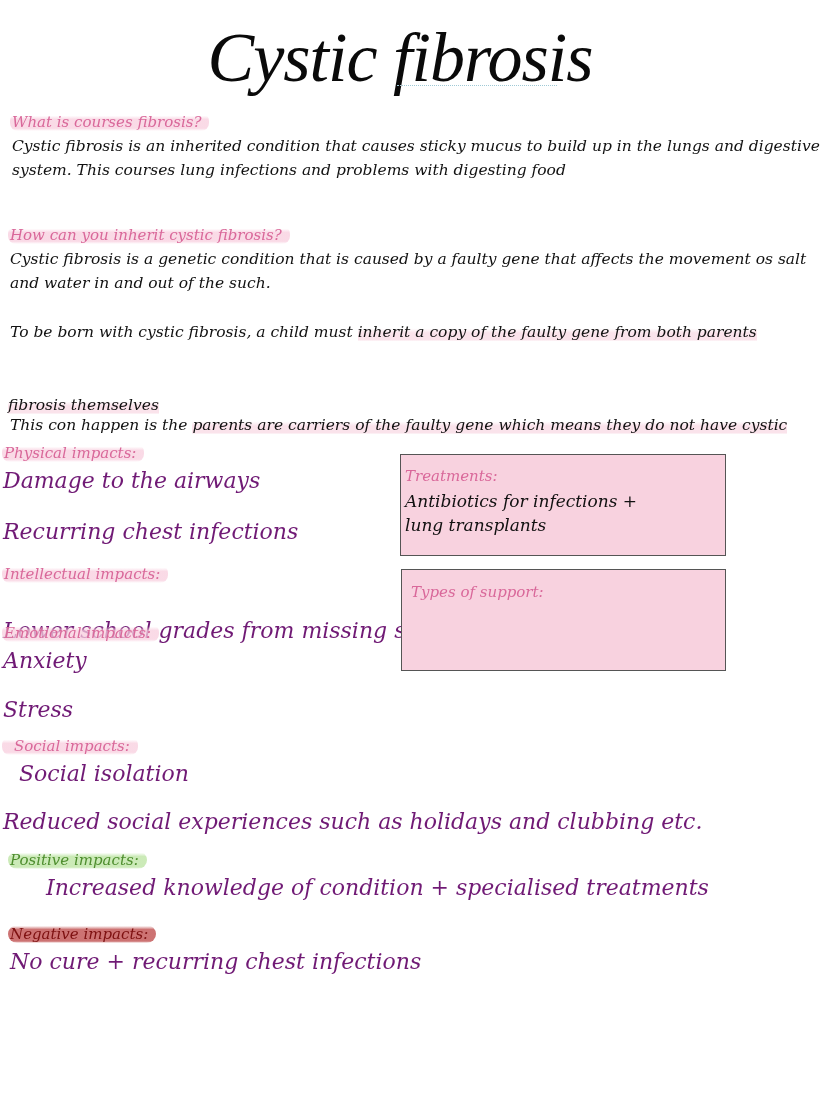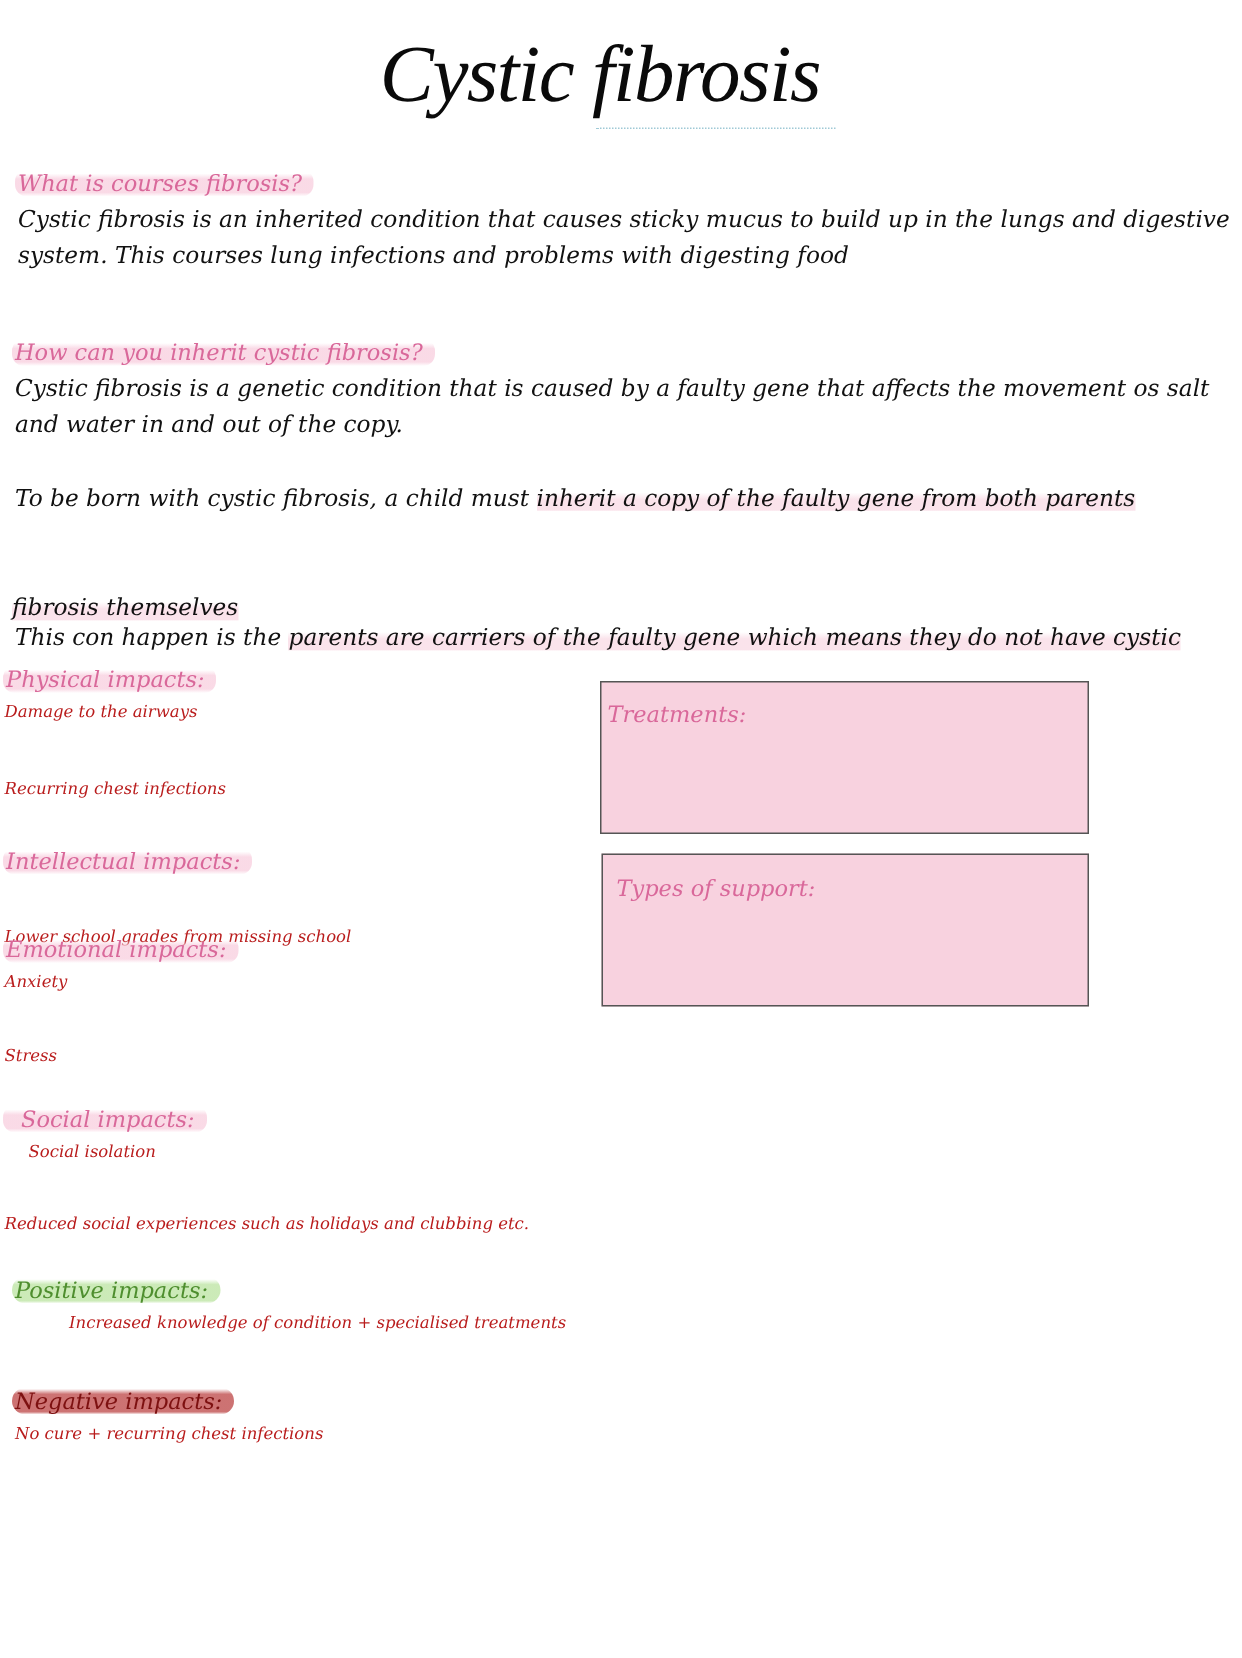--- a/index.html
+++ b/index.html
@@ -4,30 +4,30 @@
   <style>
     html, body { margin: 0; padding: 0; background: #ffffff; }
     body {
       width: 828px; height: 1105px; position: relative; overflow: hidden;
       font-family: "DejaVu Serif", "Liberation Serif", serif;
       font-style: italic; color: #111;
     }
     .abs { position: absolute; white-space: nowrap; }
     .title {
       left: 0; width: 800px; text-align: center; top: 18px;
-      font-size: 54px; font-weight: normal; letter-spacing: -1px; color: #0a0a0a;
+      font-size: 70px; font-weight: normal; letter-spacing: -1px; color: #0a0a0a;
       font-family: "Liberation Serif", "DejaVu Serif", serif;
     }
     .title-ul { position: absolute; left: 397px; top: 85px; width: 160px; border-bottom: 1px dotted #9fc9d6; }
     .heading { font-size: 15px; color: #d9689a; padding: 0 8px 0 2px; }
     .heading.hl { background: linear-gradient(180deg, rgba(255,255,255,0) 15%, rgba(248,206,222,0.75) 35%, rgba(248,206,222,0.75) 85%, rgba(255,255,255,0) 100%); border-radius: 8px; }
     .heading.green { color: #4e8e2e; background: linear-gradient(180deg, rgba(255,255,255,0) 10%, rgba(198,232,176,0.9) 30%, rgba(198,232,176,0.9) 90%, rgba(255,255,255,0) 100%); border-radius: 10px; }
     .heading.red { color: #7d1010; background: linear-gradient(180deg, rgba(255,255,255,0) 5%, rgba(196,90,90,0.85) 25%, rgba(196,90,90,0.85) 90%, rgba(255,255,255,0) 100%); border-radius: 10px; }
     .body { font-size: 15.5px; color: #111; }
-    .body-lg { font-size: 11px; color: #b91c1c; text-align: right; }
+    .body-lg { font-size: 22px; color: #701a75; text-align: right; }
     .hlspan { background: linear-gradient(180deg, rgba(255,255,255,0) 30%, rgba(249,220,230,0.8) 55%, rgba(249,220,230,0.8) 95%, rgba(255,255,255,0) 100%); }
     .box {
       position: absolute; background: #f8d2df; border: 1.5px solid #555;
     }
     .box .bh { position: absolute; left: 4px; font-size: 15px; color: #d9689a; }
     .box .bt { position: absolute; left: 4px; font-size: 17px; color: #111; line-height: 24px; white-space: normal; }
   </style>
 </head>
 <body>
 
@@ -35,21 +35,21 @@
 
   <div class="abs title">Cystic fibrosis</div>
   <div class="title-ul"></div>
 
   <div class="abs heading hl" style="left:10px; top:113px;">What is courses fibrosis?</div>
   <div class="abs body" style="left:12px; top:137px;">Cystic fibrosis is an inherited condition that causes sticky mucus to build up in the lungs and digestive</div>
   <div class="abs body" style="left:12px; top:161px;">system. This courses lung infections and problems with digesting food</div>
 
   <div class="abs heading hl" style="left:8px; top:226px;">How can you inherit cystic fibrosis?</div>
   <div class="abs body" style="left:10px; top:250px;">Cystic fibrosis is a genetic condition that is caused by a faulty gene that affects the movement os salt</div>
-  <div class="abs body" style="left:10px; top:274px;">and water in and out of the copy.</div>
+  <div class="abs body" style="left:10px; top:274px;">and water in and out of the such.</div>
 
   <div class="abs body" style="left:10px; top:323px;">
     <span>To be born with cystic fibrosis, a child must </span><span class="hlspan">inherit a copy of the faulty gene from both parents</span>
   </div>
 
   <div class="abs body" style="left:10px; top:372px;margin-top:44px;">
     <span>This con happen is the </span><span class="hlspan">parents are carriers of the faulty gene which means they do not have cystic</span>
   </div>
   <div class="abs body" style="left:8px; top:396px;">
     <span class="hlspan">fibrosis themselves</span>
@@ -71,19 +71,20 @@
   <div class="abs body-lg" style="left:3px; top:809px;">Reduced social experiences such as holidays and clubbing etc.</div>
 
   <div class="abs heading green" style="left:8px; top:851px;">Positive impacts:</div>
   <div class="abs body-lg" style="left:10px; top:875px;margin-left:36px;">Increased knowledge of condition + specialised treatments</div>
 
   <div class="abs heading red" style="left:8px; top:925px;">Negative impacts:</div>
   <div class="abs body-lg" style="left:10px; top:949px;">No cure + recurring chest infections</div>
 
   <div class="box" style="left:400px; top:454px; width:324px; height:100px;">
     <div class="bh" style="top:12px;">Treatments:</div>
+    <div class="bt" style="top:34px; width:240px;">Antibiotics for infections + lung transplants</div>
   </div>
 
   <div class="box" style="left:401px; top:569px; width:323px; height:100px;">
     <div class="bh" style="left:9px; top:13px;">Types of support:</div>
   </div>
 
 </div>
 
 </body></html>

